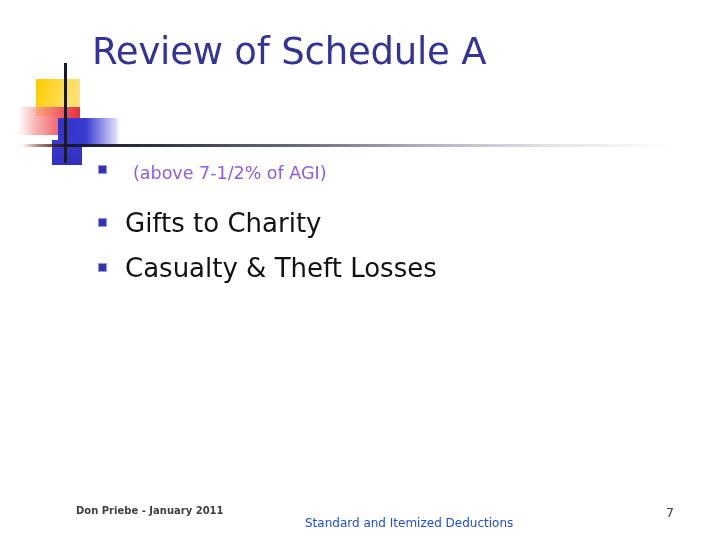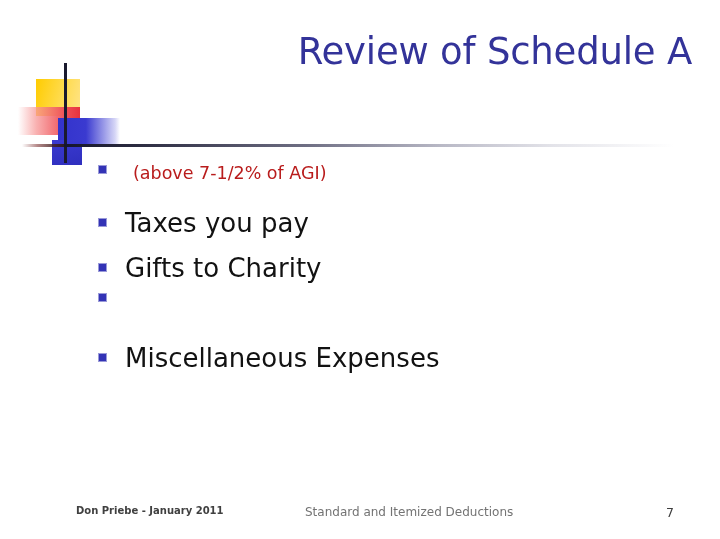--- a/index.html
+++ b/index.html
@@ -11,21 +11,20 @@
   body {
     font-family: "Liberation Sans", "DejaVu Sans", sans-serif;
   }
 
   #slide {
     position: relative;
     width: 720px;
     height: 538px;
     background: #ffffff;
     overflow: hidden;
-    text-align: right;
   }
 
   
   .title-block {
     position: absolute;
     left: 92px;
     top: 28px;
     width: 600px;
   }
   .title-line {
@@ -132,21 +131,21 @@
   .bullet-text {
     font-family: "DejaVu Sans", "Liberation Sans", sans-serif;
     font-size: 26px;
     line-height: 30px;
     color: #121212;
     white-space: nowrap;
   }
   .bullet-note {
     font-family: "DejaVu Sans", "Liberation Sans", sans-serif;
     font-size: 17.5px;
-    color: #b91c1c;
+    color: #8b5cf6;
     margin-left: 8px;
   }
 
   
   .footer {
     position: absolute;
     left: 0;
     top: 505px;
     width: 720px;
     height: 22px;
@@ -157,25 +156,25 @@
     top: 0;
     font-family: "DejaVu Sans", "Liberation Sans", sans-serif;
     font-size: 10px;
     font-weight: bold;
     color: #404040;
     white-space: nowrap;
   }
   .footer-center {
     position: absolute;
     left: 305px;
-    top: 0;
+    top: 11px;
     font-family: "DejaVu Sans", "Liberation Sans", sans-serif;
     font-size: 12px;
     font-weight: 400;
-    color: #737373;
+    color: #1d4ed8;
     white-space: nowrap;
   }
   .footer-page {
     position: absolute;
     left: 666px;
     top: 0;
     font-family: "DejaVu Sans", "Liberation Sans", sans-serif;
     font-size: 12.5px;
     font-weight: 400;
     color: #3d3d3d;
@@ -201,44 +200,35 @@
   <div class="divider-stub"></div>
   <div class="divider"></div>
 
   <div class="bullets">
 
     <div class="bullet-row">
       <span class="bullet-marker"></span>
       <span class="bullet-note">(above 7-1/2% of AGI)</span>
     </div>
 
-    <div class="bullet-row">
-      <span class="bullet-marker"></span>
-      <span class="bullet-text">Taxes you pay</span>
-      <span class="bullet-note"></span>
-    </div>
 
 
     <div class="bullet-row">
       <span class="bullet-marker"></span>
       <span class="bullet-text">Gifts to Charity</span>
       <span class="bullet-note"></span>
     </div>
 
     <div class="bullet-row">
       <span class="bullet-marker"></span>
+      <span class="bullet-text">Casualty &amp; Theft Losses</span>
       <span class="bullet-note"></span>
     </div>
 
 
-    <div class="bullet-row">
-      <span class="bullet-marker"></span>
-      <span class="bullet-text">Miscellaneous Expenses</span>
-      <span class="bullet-note"></span>
-    </div>
 
   </div>
 
   <div class="footer">
     <div class="footer-left">Don Priebe - January 2011</div>
     <div class="footer-center">Standard and Itemized Deductions</div>
     <div class="footer-page">7</div>
   </div>
 
 </div>

